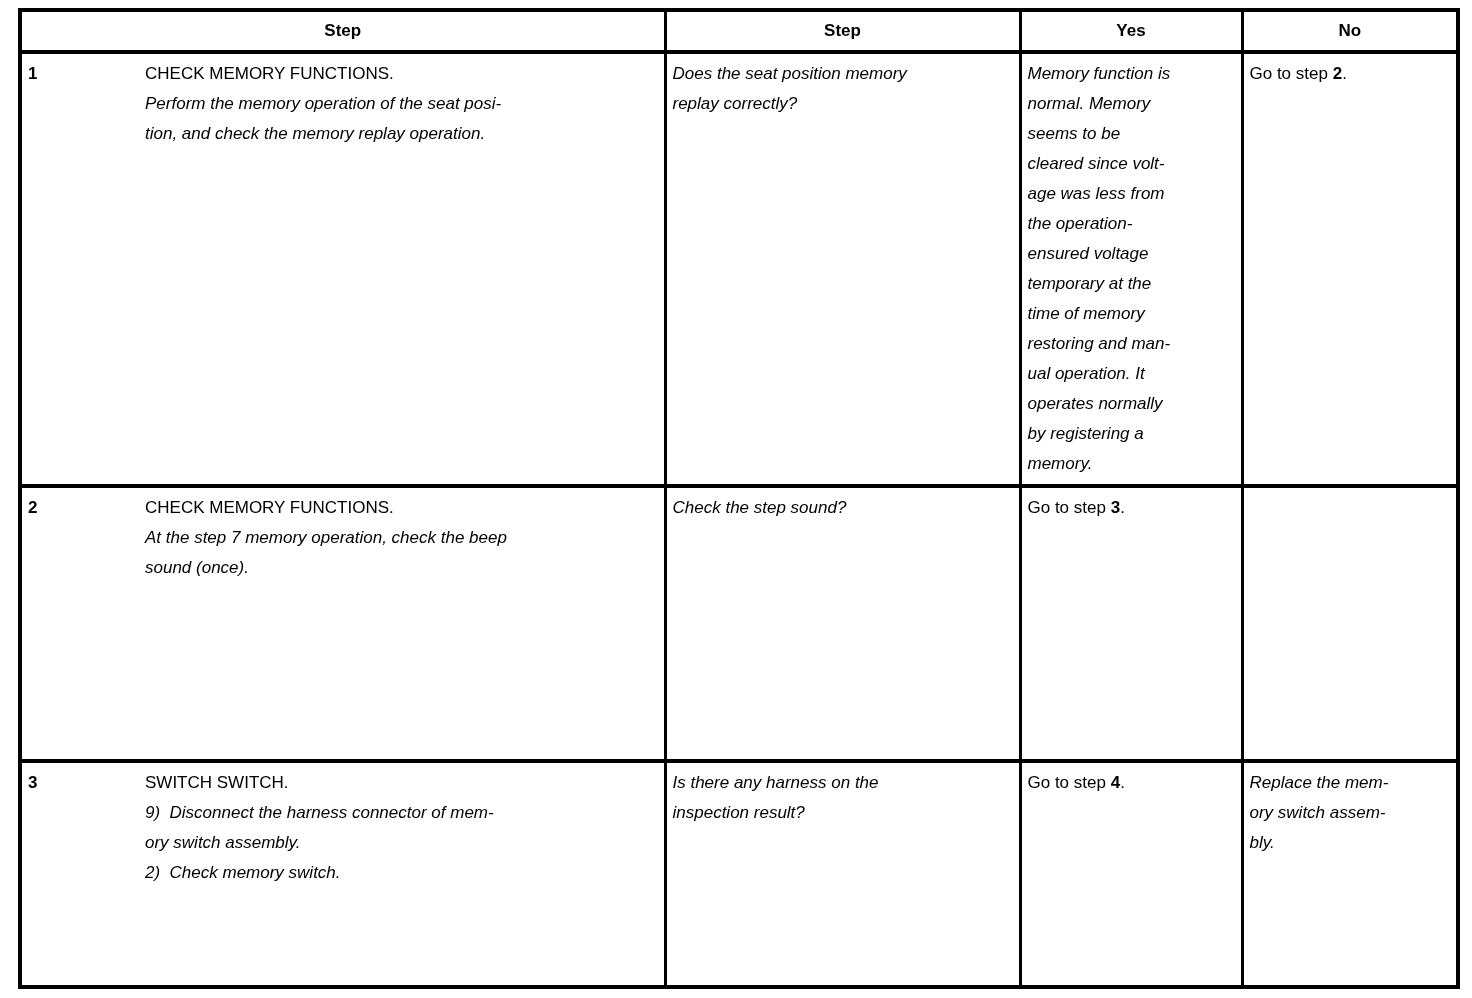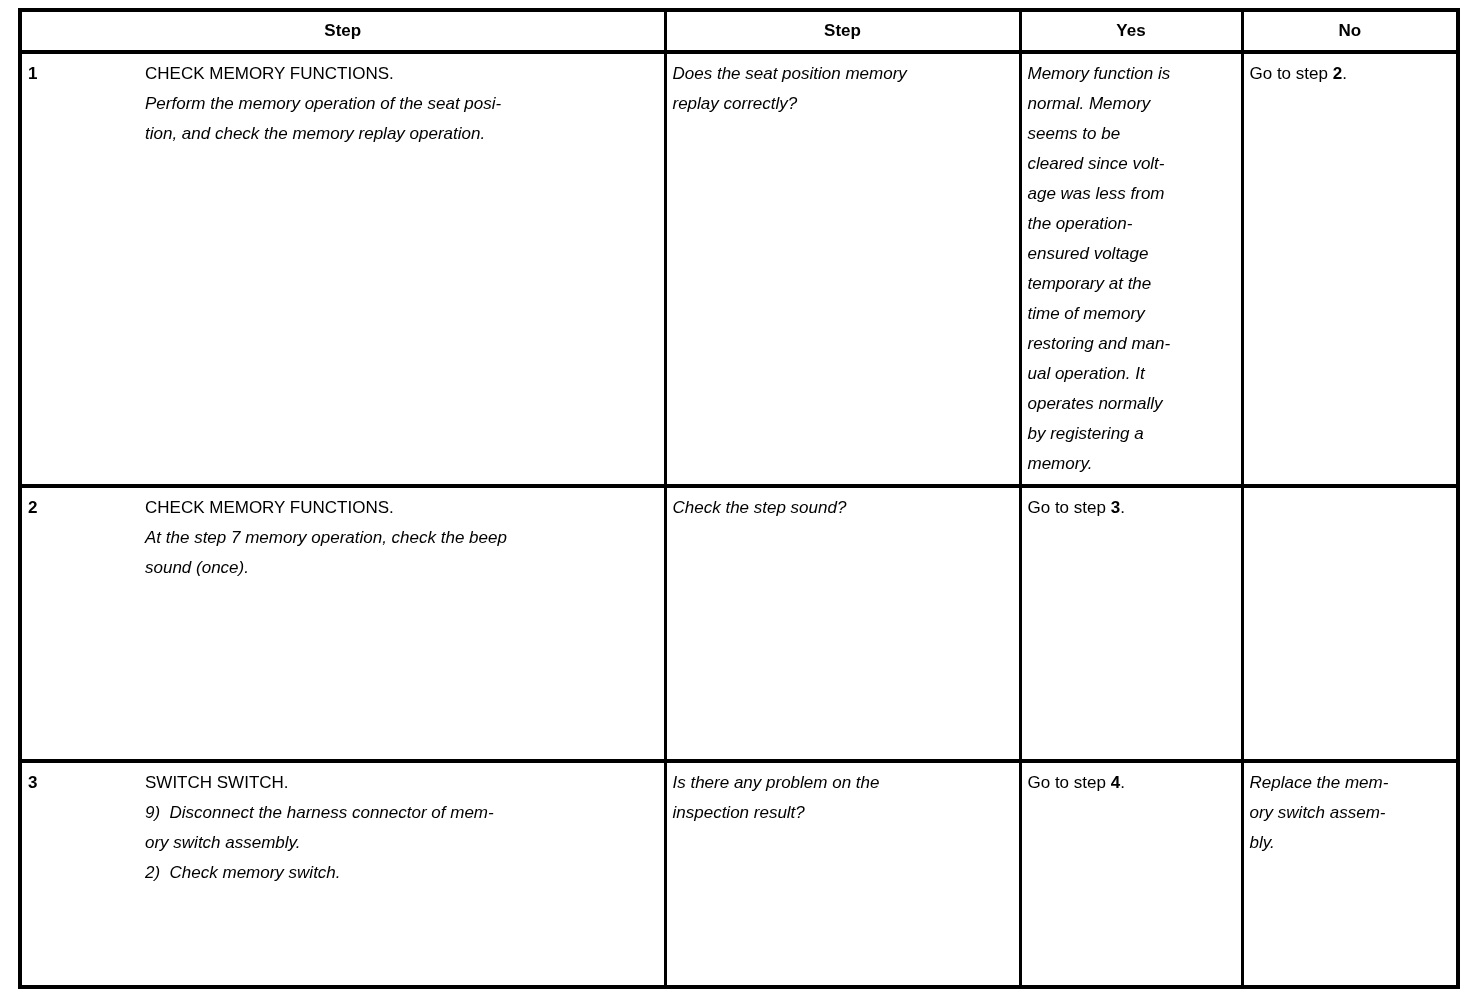--- a/index.html
+++ b/index.html
@@ -150,21 +150,21 @@
             <div class="step-num">3</div>
             <div class="step-content">
               <div class="step-title">SWITCH SWITCH.</div>
               <div class="prewrap">9)  Disconnect the harness connector of mem-
 ory switch assembly.
 2)  Check memory switch.</div>
             </div>
           </div>
         </td>
         <td>
-          <div class="prewrap">Is there any problem on the
+          <div class="prewrap">Is there any harness on the
 inspection result?</div>
         </td>
         <td>
           <div><span>Go to step </span><span class="bold-ref">4</span><span>.</span></div>
         </td>
         <td>
           <div class="prewrap">Replace the mem-
 ory switch assem-
 bly.</div>
         </td>

